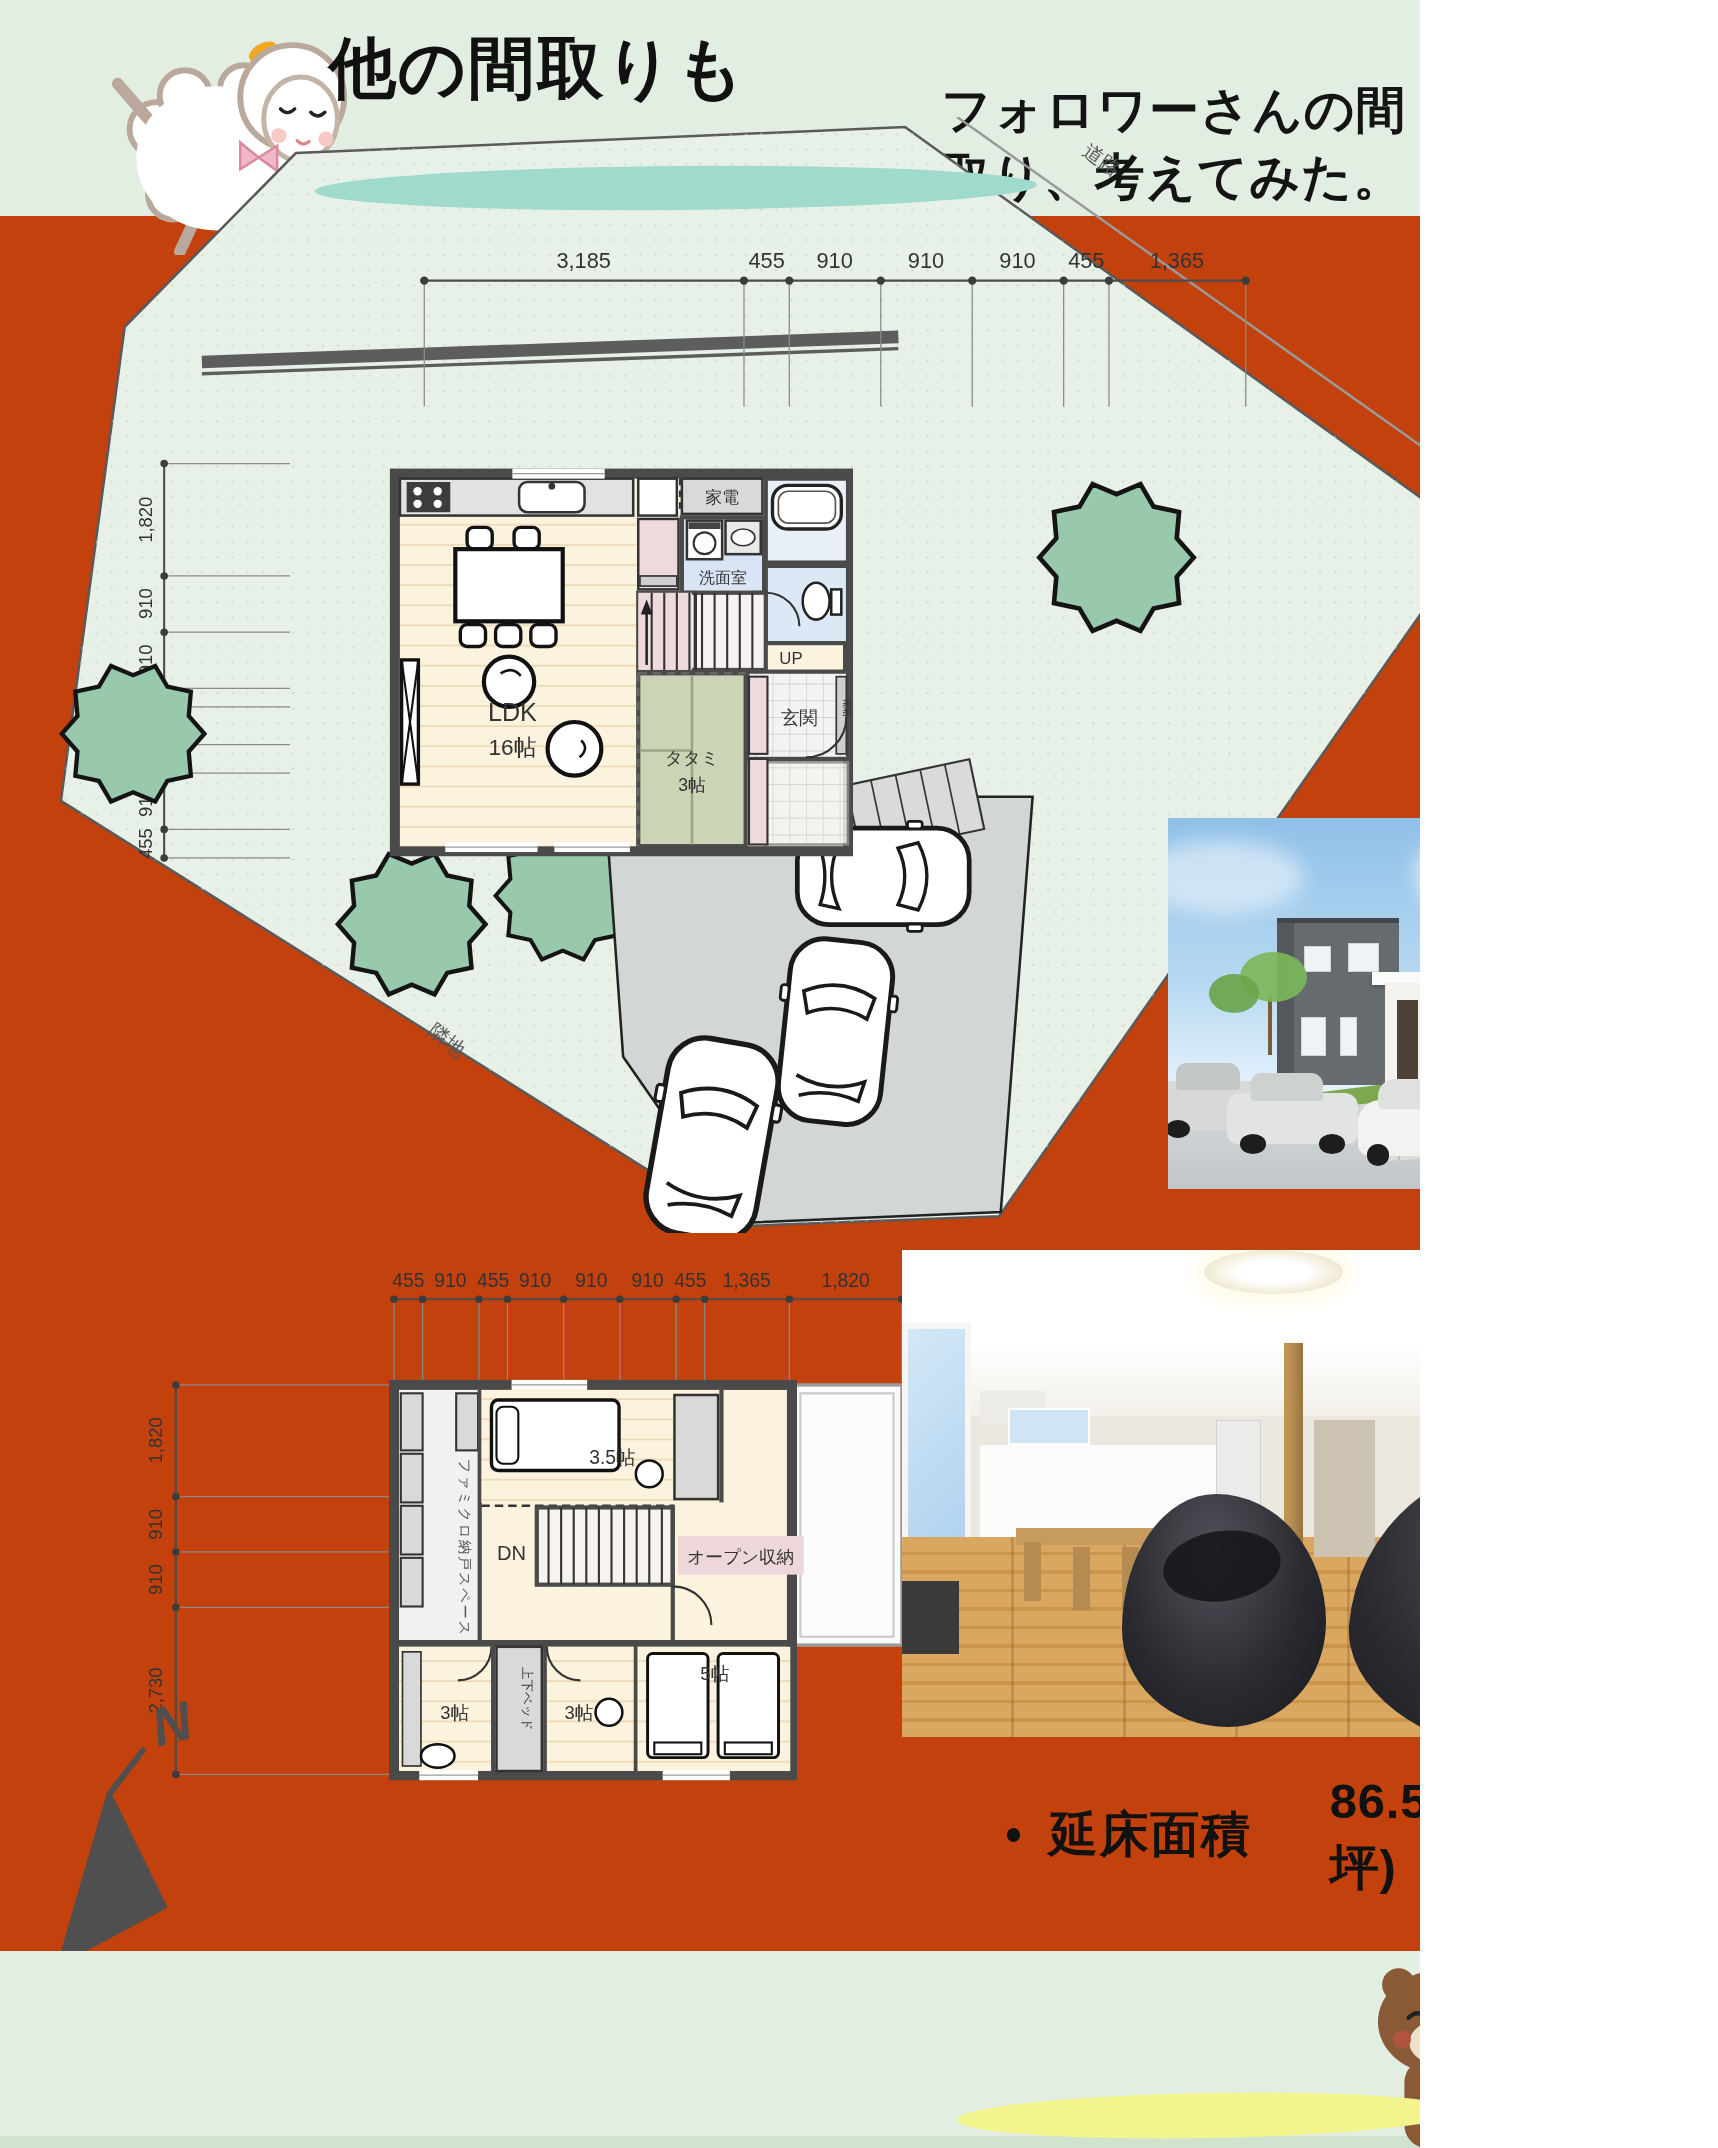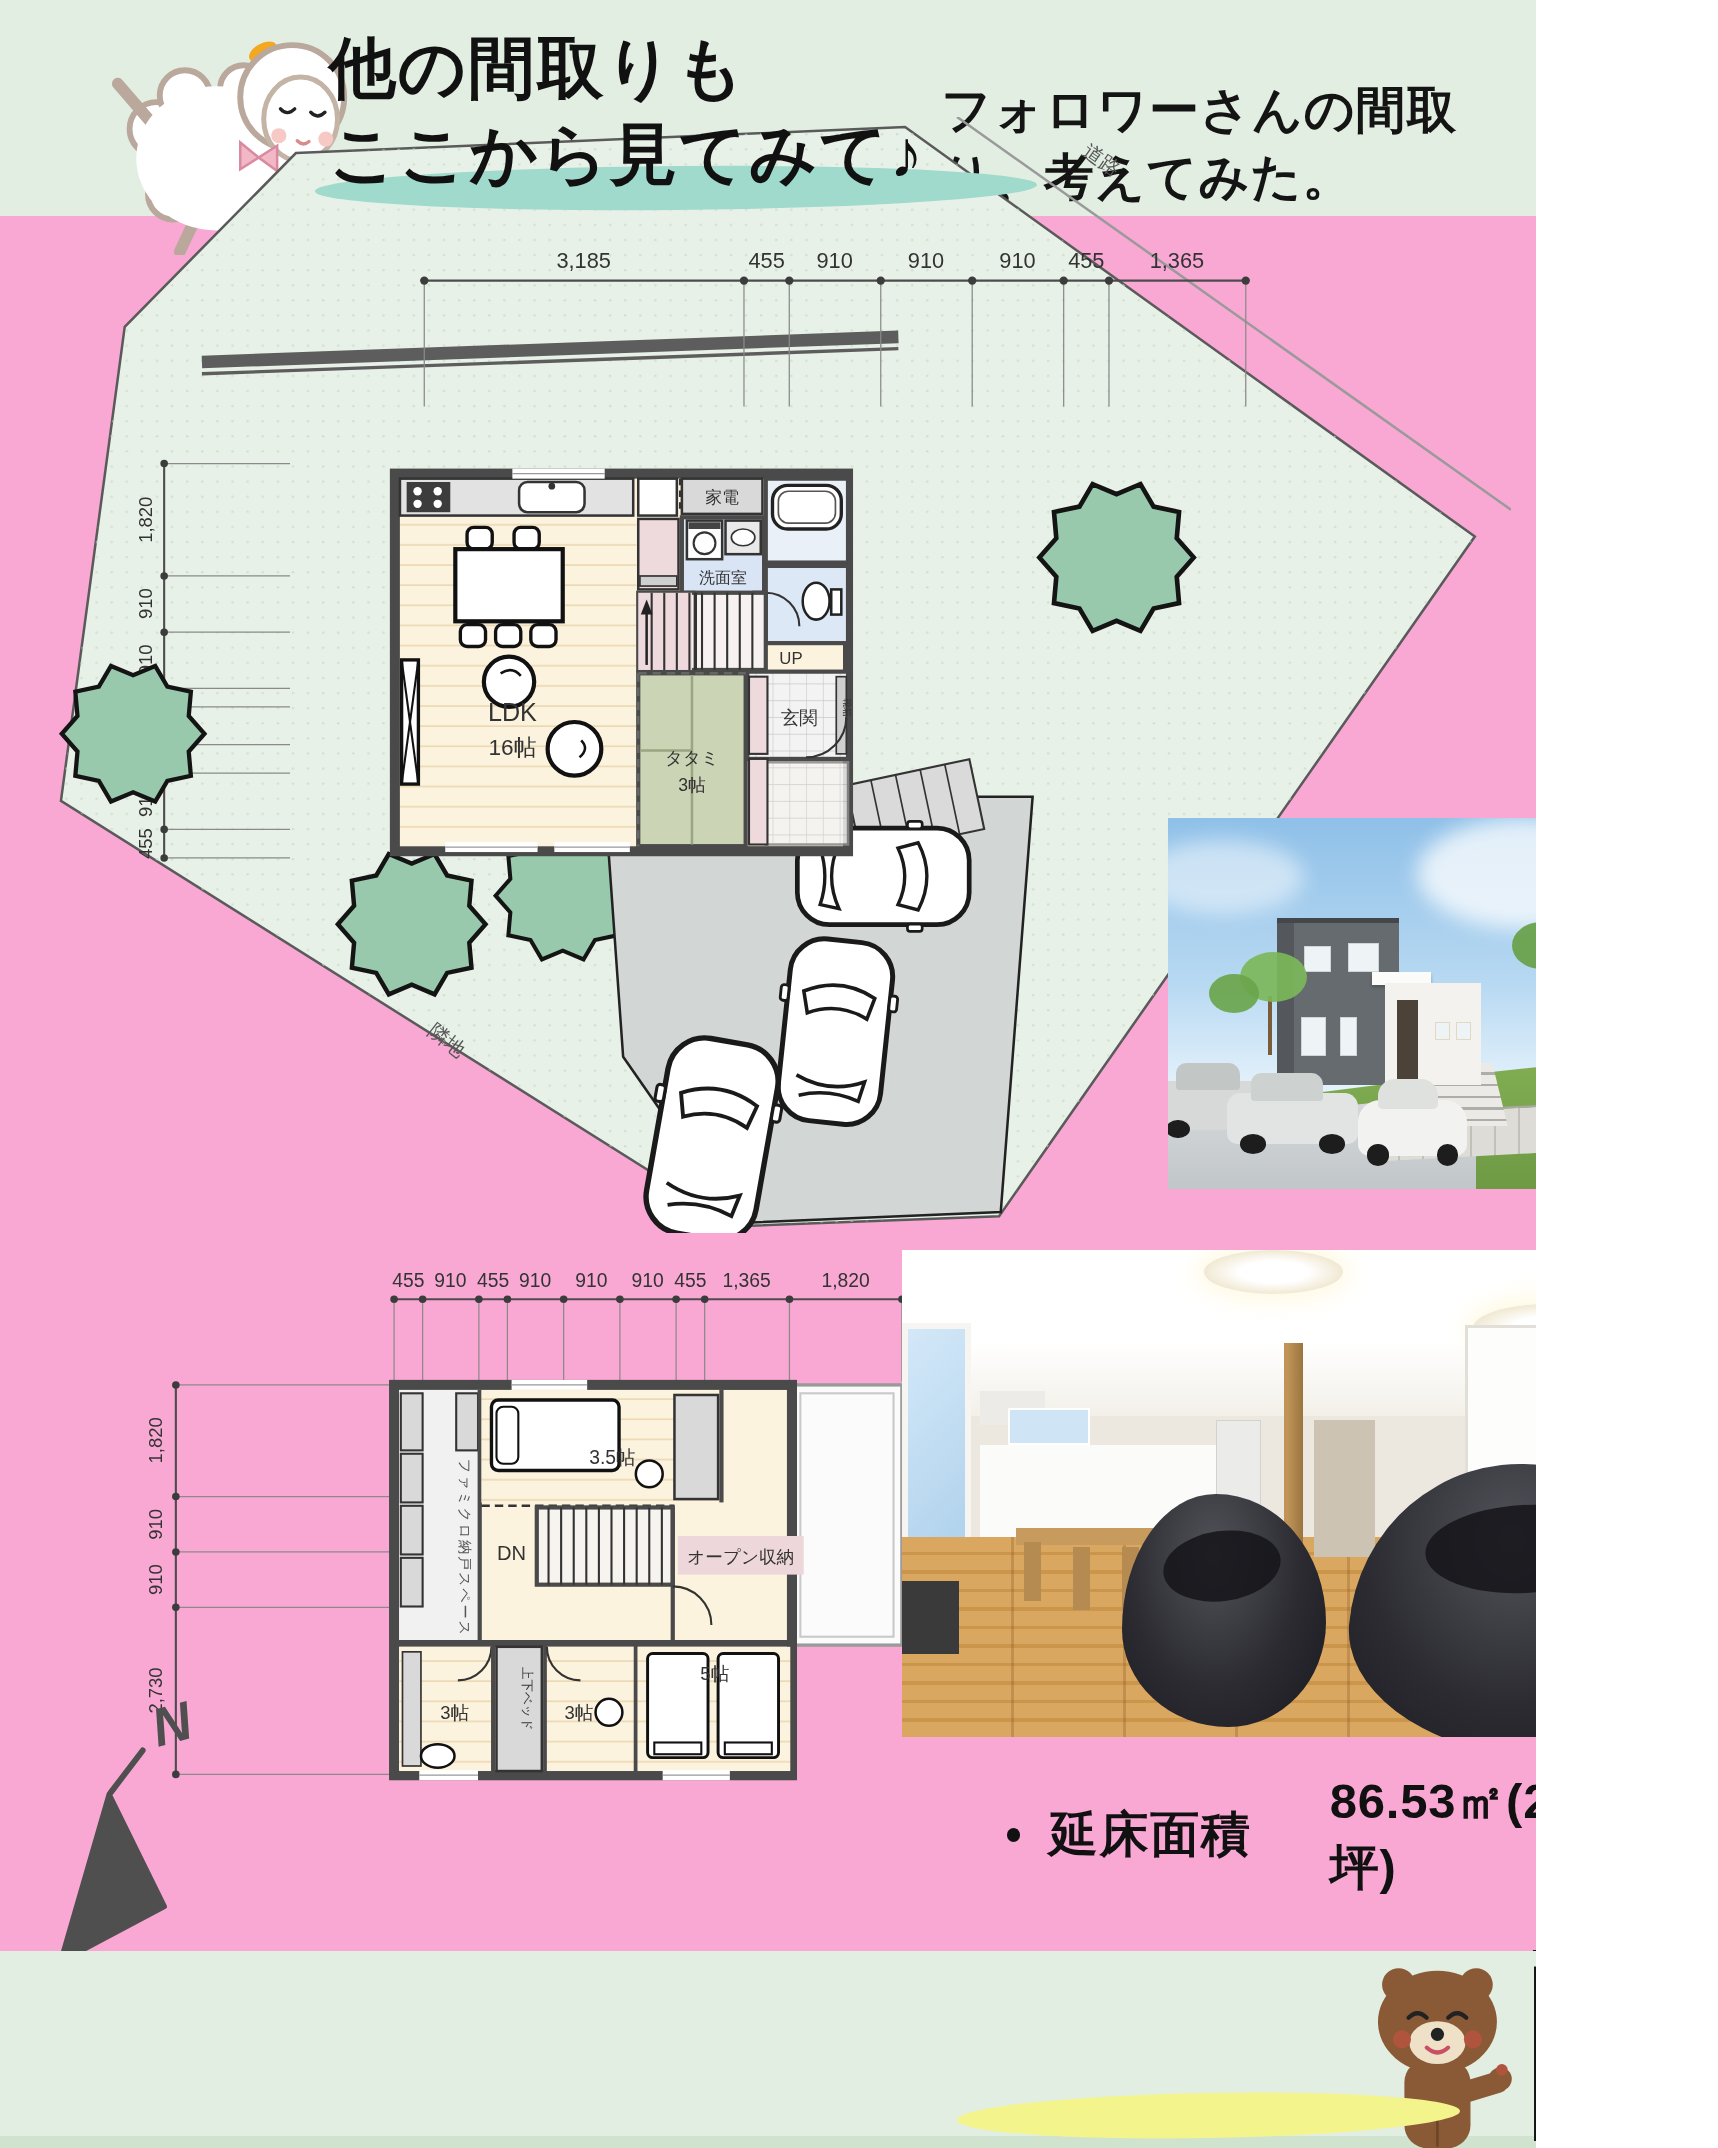--- a/index.html
+++ b/index.html
@@ -1,18 +1,18 @@
 <!DOCTYPE html>
 <html style="font-size:13.4px"><head>
 <meta charset="utf-8">
 <style>
   * { margin:0; padding:0; box-sizing:border-box; }
   html,body { background:#fff; }
   body { font-family:"Liberation Sans", sans-serif; }
-  .page { position:relative; width:1536px; height:2148px; background:#f9a8d4; overflow:hidden; }
+  .page { position:relative; width:1420px; height:2148px; background:#c2410c; overflow:hidden; }
   .abs { position:absolute; }
   .band { position:absolute; left:0; width:1718px; background:#e2eee2; }
   .hdr-title { position:absolute; left:329px; top:25px; width:755px; color:#111; }
   .hdr-line { font-size:67px; font-weight:700; line-height:1.28; letter-spacing:1.7px; position:relative; z-index:2;}
   .teal-hl { position:absolute; left:315px; top:166px; width:722px; height:44px; background:#9fdacd; border-radius:50%; z-index:1; transform:rotate(-0.5deg); }
   .hdr-sub { position:absolute; left:941px; top:77px; font-size:50px; font-weight:600; color:#141414; letter-spacing:0.8px; }
   svg text { font-family:"Liberation Sans", sans-serif; }
   .areas { position:absolute; left:1007px; top:1769px; width:696px; }
   .area-row { display:flex; align-items:center; margin-bottom:35px; }
   .bullet { width:13.4px; height:13.4px; border-radius:50%; background:#111; margin-right:28.5px; flex:none; }
@@ -86,21 +86,20 @@
       <circle cx="280" cy="162" r="9" fill="#f6c9c4"></circle>
       <path d="M246,164 q7,7 14,1" stroke="#d98a8a" stroke-width="4" fill="none" stroke-linecap="round"></path>
       <polygon points="200,184 178,166 178,198" fill="#f2b8c6" stroke="#d98aa0" stroke-width="3"></polygon>
       <polygon points="200,184 222,170 222,200" fill="#f2b8c6" stroke="#d98aa0" stroke-width="3"></polygon>
     </g>
   </svg>
 
   <div class="teal-hl"></div>
   <div class="hdr-title">
     <div class="hdr-line">他の間取りも</div>
-    <div class="hdr-line">ここから見てみて♪</div>
   </div>
   <div class="hdr-sub">フォロワーさんの間取り、考えてみた。</div>
 
   <svg class="abs" style="left:34px; top:117px;" width="1477" height="1116" viewBox="0 0 1760 1330">
     <defs>
       <pattern id="dots" width="18" height="18" patternUnits="userSpaceOnUse">
         <circle cx="2.5" cy="2.5" r="1.5" fill="#c6d8c6"></circle>
       </pattern>
       <pattern id="wood1" width="40" height="24" patternUnits="userSpaceOnUse">
         <rect width="40" height="24" fill="#fcf3de"></rect>

